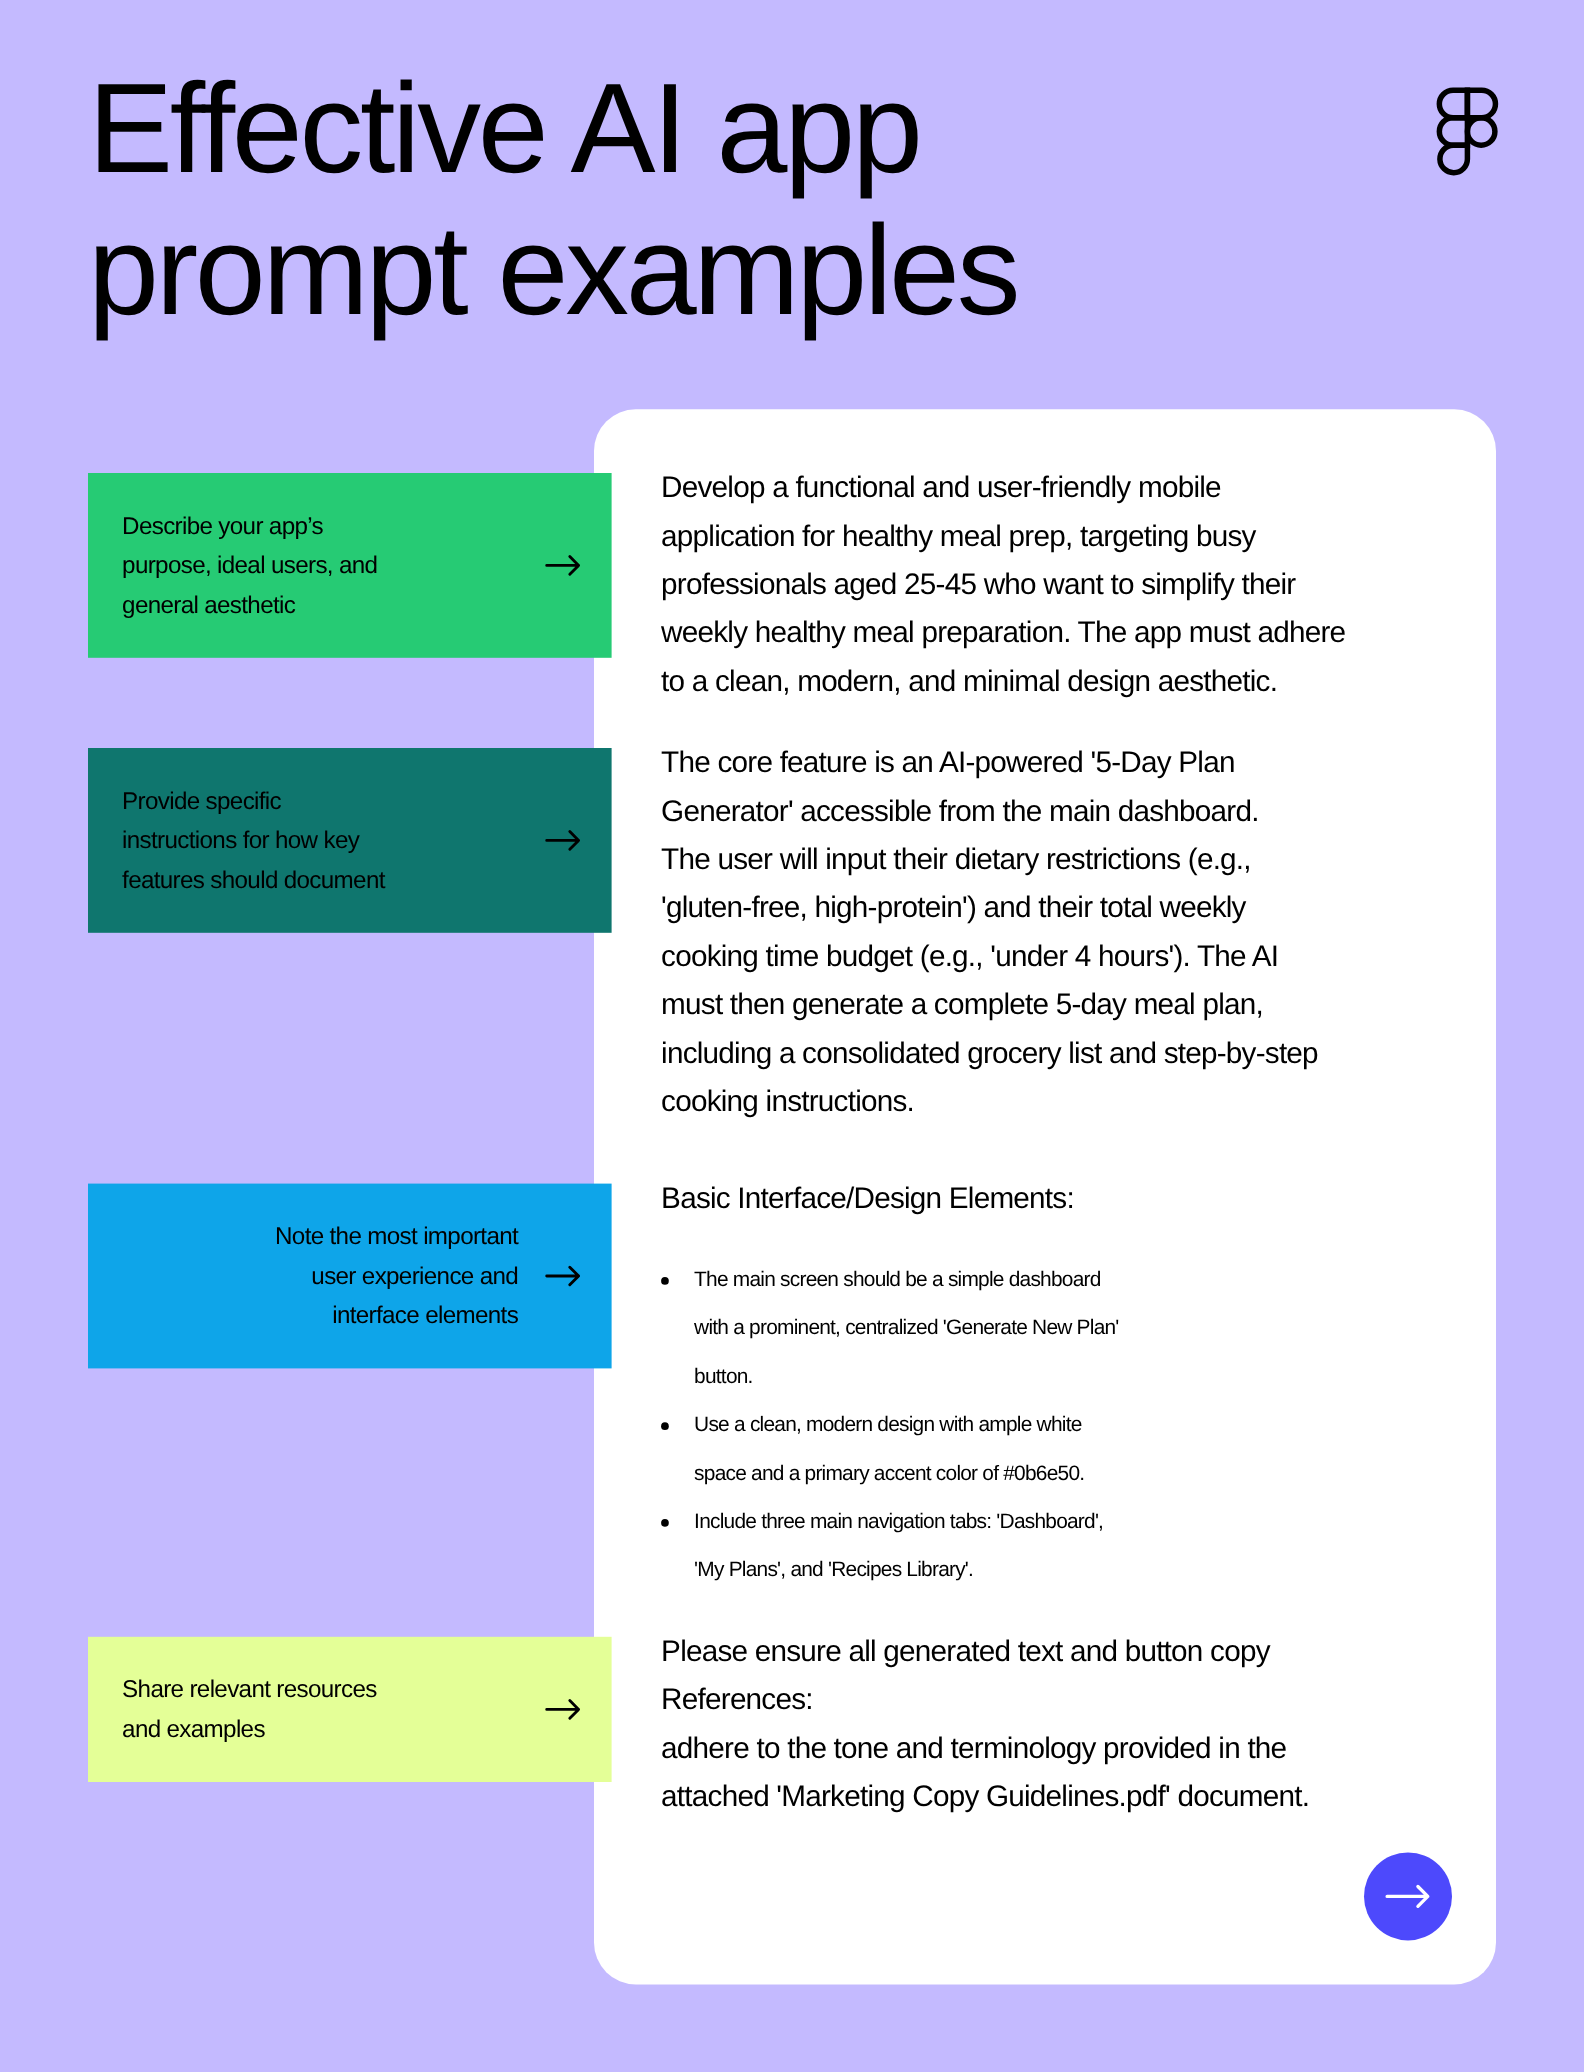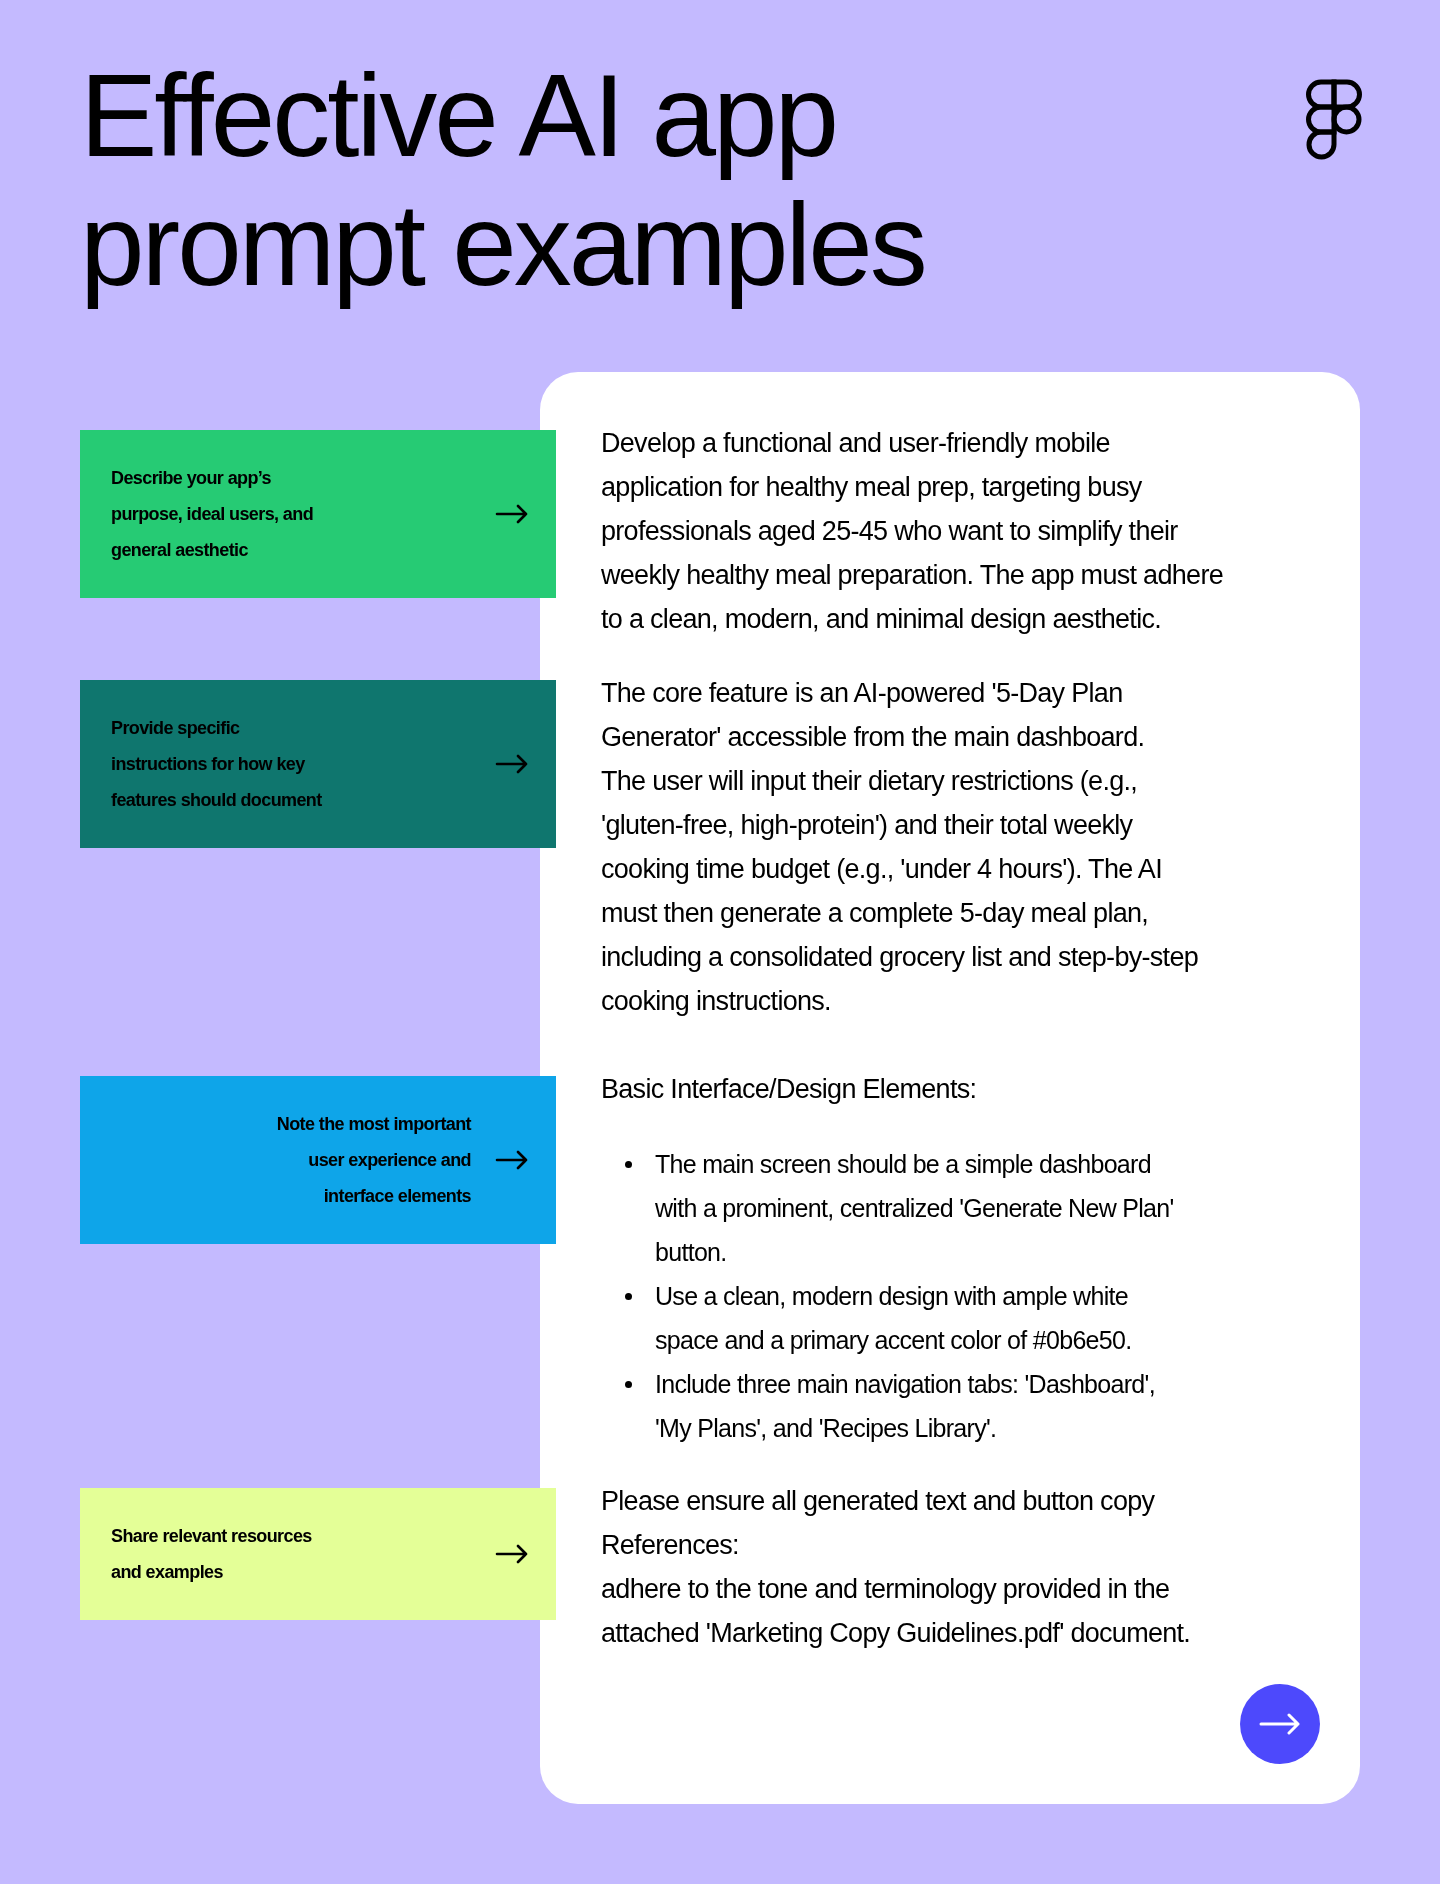--- a/index.html
+++ b/index.html
@@ -26,21 +26,21 @@
     width: 820px; height: 1432px;
     background: #ffffff; border-radius: 38px;
   }
   .label-box {
     position: absolute; left: 80px; width: 476px;
     box-sizing: border-box; padding-left: 31px;
     display: flex; align-items: center;
     z-index: 2;
   }
   .label-text {
-    font-weight: 700; font-size: 18px; line-height: 36px;
+    font-weight: 400; font-size: 22px; line-height: 36px;
     letter-spacing: -0.6px; width: 360px;
   }
   .label-text span { display: block; white-space: nowrap; }
   .label-arrow {
     position: absolute; right: 27px; top: 50%;
     transform: translateY(-50%);
     width: 34px; height: 20px;
   }
   .box-green  { top: 430px;  height: 168px; background: #26cb74; }
   .box-pink   { top: 680px;  height: 168px; background: #0f766e; }
@@ -49,22 +49,22 @@
 
   .body-text {
     position: absolute; left: 601px;
     font-size: 27px; line-height: 44px; letter-spacing: -0.7px;
     z-index: 3;
   }
   .body-text span.line { display: block; white-space: nowrap; }
   .sec1 { top: 421px; }
   .sec2 { top: 671px; }
   .sec3-head { top: 1067px; }
-  .bullets { position: absolute; left: 606px; top: 1142px; z-index: 3;
-    font-size: 25px; line-height: 44px; letter-spacing: -0.7px; }
+  .bullets { position: absolute; left: 582px; top: 1142px; z-index: 3;
+    font-size: 19px; line-height: 44px; letter-spacing: -0.7px; }
   .bullet-item { position: relative; padding-left: 49px; }
   .bullet-item .dot {
     position: absolute; left: 19px; top: 19px; width: 7px; height: 7px;
     background: #000; border-radius: 50%;
   }
   .bullet-item span.line { display: block; white-space: nowrap; }
   .sec4 { top: 1479px; }
 
   .next-btn {
     position: absolute; left: 1240px; top: 1684px;

